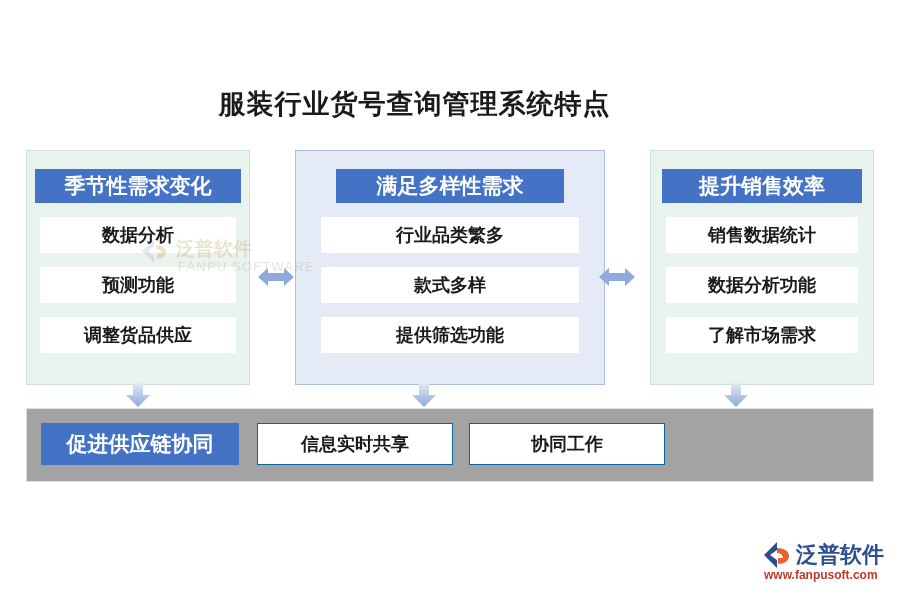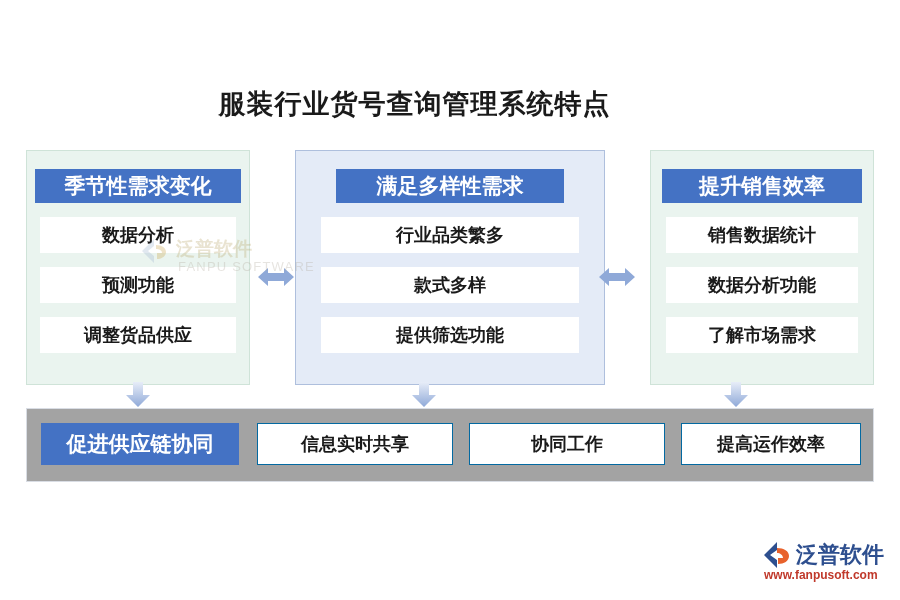--- a/index.html
+++ b/index.html
@@ -299,21 +299,20 @@
       </linearGradient>
     </defs>
     <polygon points="8,0 18,0 18,13 25,13 13,25 1,13 8,13" fill="url(#vg3)"></polygon>
   </svg>
 </div>
 
 <div id="bottom-panel">
   <div id="bottom-header">促进供应链协同</div>
   <div class="bottom-item" id="bottom-item-0">信息实时共享</div>
   <div class="bottom-item" id="bottom-item-1">协同工作</div>
-  <div class="bottom-item" id="bottom-item-2">提高运作效率</div>
 </div>
 
 <div id="center-watermark">
   <svg class="logo-mark" width="32" height="28" viewBox="0 0 32 28">
     <path d="M2,14 L14,2 L14,9 L8,14 L14,19 L14,26 Z" fill="#9fb4cf"></path>
     <path d="M16,8 C22,8 26,11 26,15 C26,19 22,22 17,22 L17,16 L22,16 C22,13 19,12 16,12 Z" fill="#c9a24a"></path>
   </svg>
   <div class="wm-text">泛普软件</div>
   <div class="wm-sub">FANPU SOFTWARE</div>
 </div>

